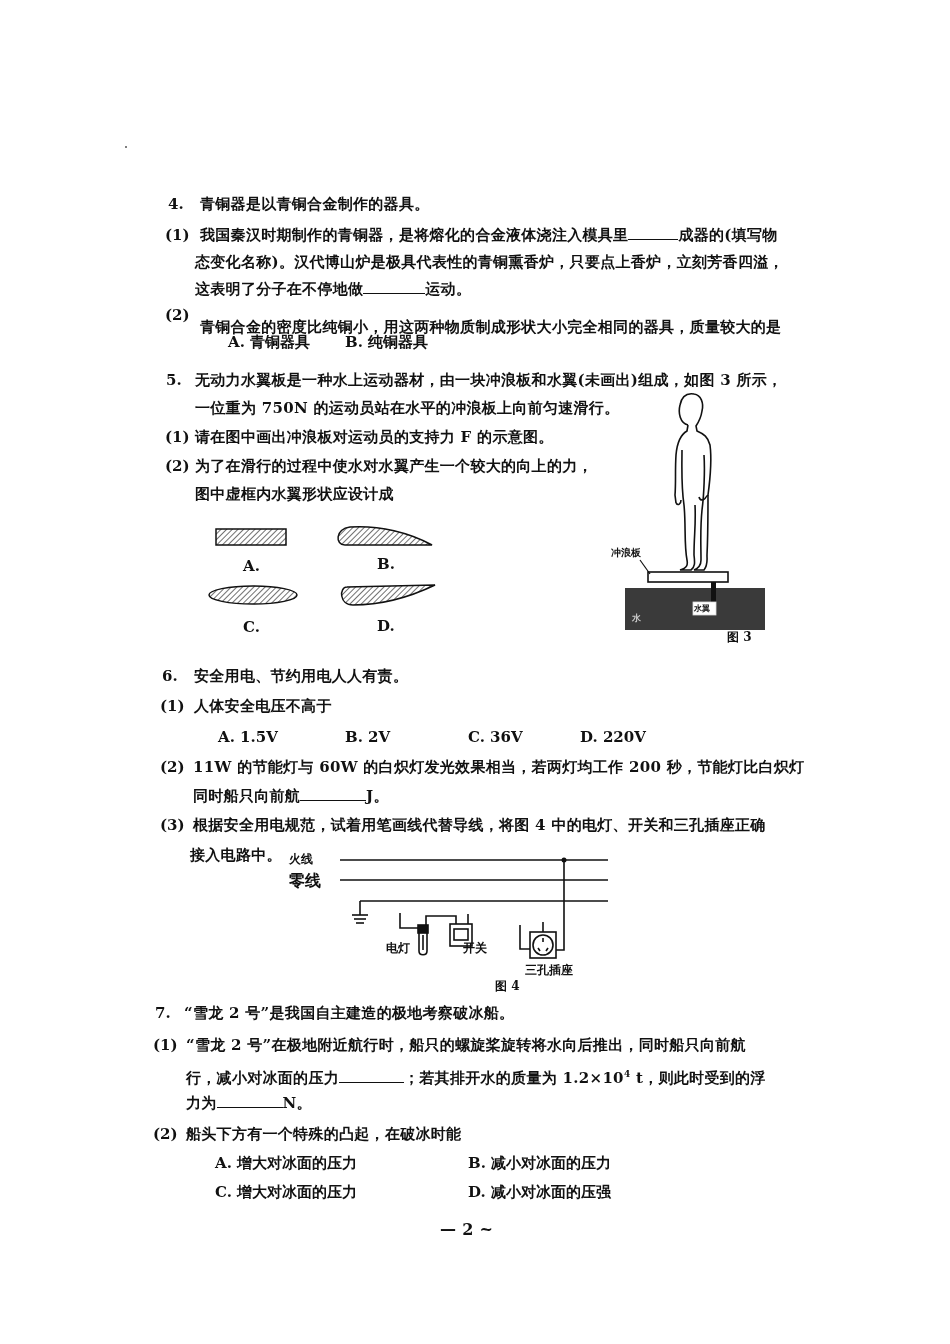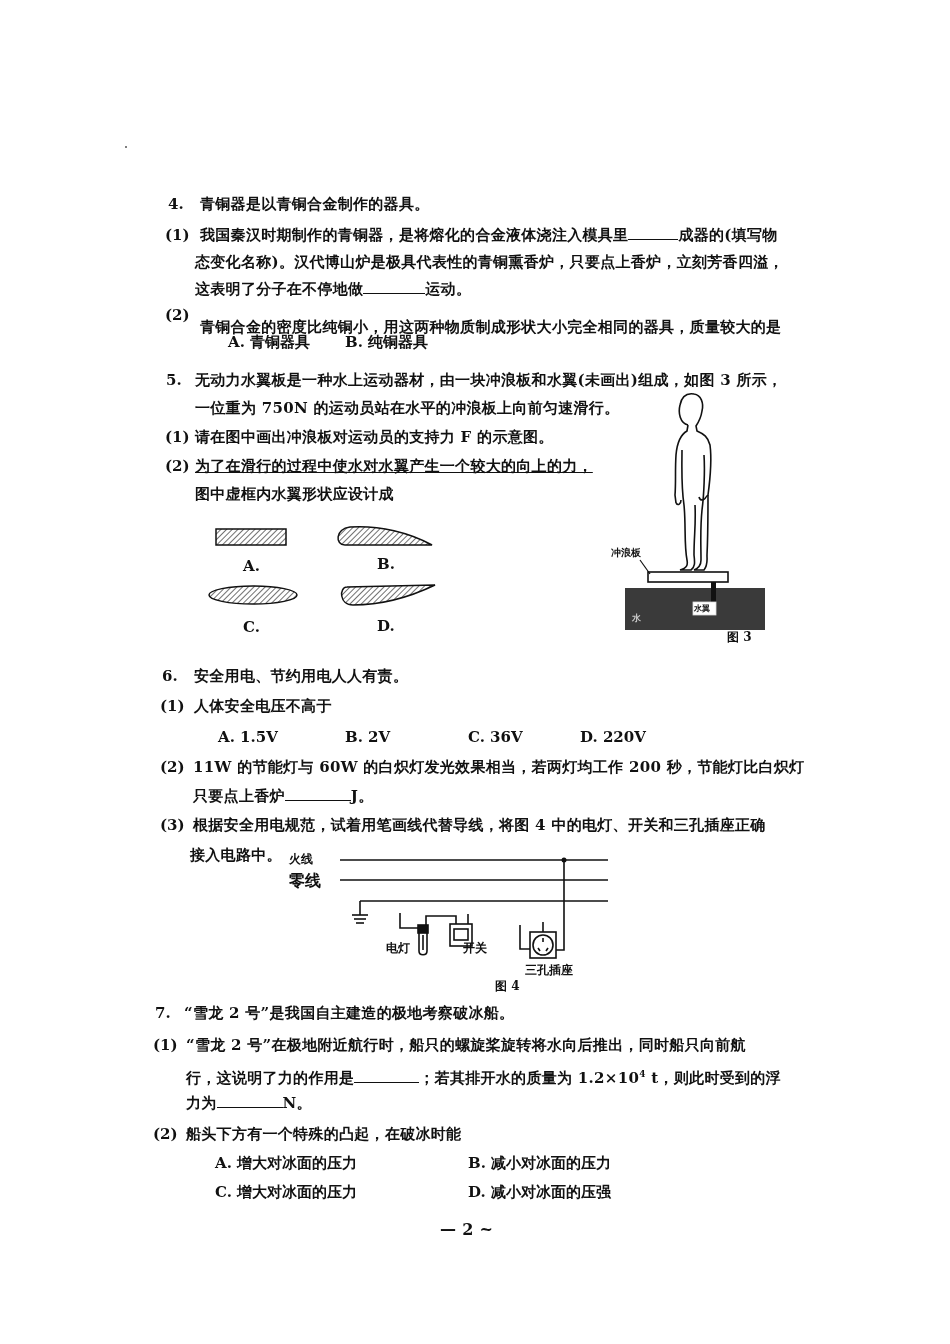--- a/index.html
+++ b/index.html
@@ -44,21 +44,21 @@
 
 <section>
   <div class="num" style="left:166px;top:370px;">5.</div>
   <div class="line" style="left:195px;top:370px;">无动力水翼板是一种水上运动器材，由一块冲浪板和水翼(未画出)组成，如图 3 所示，</div>
   <div class="line" style="left:195px;top:398px;">一位重为 750N 的运动员站在水平的冲浪板上向前匀速滑行。</div>
 
   <div class="num" style="left:165px;top:427px;">(1)</div>
   <div class="line" style="left:195px;top:427px;">请在图中画出冲浪板对运动员的支持力 F 的示意图。</div>
 
   <div class="num" style="left:165px;top:456px;">(2)</div>
-  <div class="line" style="left:195px;top:456px;text-decoration:underline;">为了在滑行的过程中使水对水翼产生一个较大的向上的力，</div>
+  <div class="line" style="left:195px;top:456px;">为了在滑行的过程中使水对水翼产生一个较大的向上的力，</div>
   <div class="line" style="left:195px;top:484px;">图中虚框内水翼形状应设计成</div>
 
   <svg class="abs" style="left:195px;top:515px;" width="260" height="120">
     <defs>
       <pattern id="hatch" patternUnits="userSpaceOnUse" width="4" height="4" patternTransform="rotate(45)">
         <line x1="0" y1="0" x2="0" y2="4" stroke="#333" stroke-width="1.4"></line>
       </pattern>
     </defs>
 
     <rect x="21" y="14" width="70" height="16" fill="url(#hatch)" stroke="#111" stroke-width="1.5"></rect>
@@ -108,21 +108,21 @@
   <div class="num" style="left:160px;top:696px;">(1)</div>
   <div class="line" style="left:194px;top:696px;">人体安全电压不高于</div>
   <div class="opt" style="left:218px;top:727px;">A. 1.5V</div>
   <div class="opt" style="left:345px;top:727px;">B. 2V</div>
   <div class="opt" style="left:468px;top:727px;">C. 36V</div>
   <div class="opt" style="left:580px;top:727px;">D. 220V</div>
 
   <div class="num" style="left:160px;top:757px;">(2)</div>
   <div class="line" style="left:193px;top:757px;">11W 的节能灯与 60W 的白炽灯发光效果相当，若两灯均工作 200 秒，节能灯比白炽灯</div>
   <div class="line" style="left:193px;top:786px;">
-    <span>只要点上香炉</span><span class="blank" style="width:66px;"></span><span>J。</span>
+    <span>同时船只向前航</span><span class="blank" style="width:66px;"></span><span>J。</span>
   </div>
 
   <div class="num" style="left:160px;top:815px;">(3)</div>
   <div class="line" style="left:193px;top:815px;">根据安全用电规范，试着用笔画线代替导线，将图 4 中的电灯、开关和三孔插座正确</div>
   <div class="line" style="left:190px;top:845px;">接入电路中。</div>
 
   <svg class="abs" style="left:330px;top:850px;" width="290" height="120">
     <g stroke="#111" stroke-width="1.6" fill="none">
       <line x1="10" y1="10" x2="278" y2="10"></line>
       <line x1="10" y1="30" x2="278" y2="30"></line>
@@ -170,21 +170,21 @@
   <div class="fig-caption" style="left:455px;top:978px;">图 4</div>
 </section>
 
 <section>
   <div class="num" style="left:155px;top:1003px;">7.</div>
   <div class="line" style="left:184px;top:1003px;">“雪龙 2 号”是我国自主建造的极地考察破冰船。</div>
 
   <div class="num" style="left:153px;top:1035px;">(1)</div>
   <div class="line" style="left:186px;top:1035px;">“雪龙 2 号”在极地附近航行时，船只的螺旋桨旋转将水向后推出，同时船只向前航</div>
   <div class="line" style="left:186px;top:1064px;">
-    <span>行，这说明了力的作用是</span><span class="blank" style="width:65px;"></span><span>；若其排开水的质量为 1.2×10</span><sup>4</sup><span> t，则此时受到的浮</span>
+    <span>行，减小对冰面的压力</span><span class="blank" style="width:65px;"></span><span>；若其排开水的质量为 1.2×10</span><sup>4</sup><span> t，则此时受到的浮</span>
   </div>
   <div class="line" style="left:186px;top:1093px;">
     <span>力为</span><span class="blank" style="width:66px;"></span><span>N。</span>
   </div>
 
   <div class="num" style="left:153px;top:1124px;">(2)</div>
   <div class="line" style="left:186px;top:1124px;">船头下方有一个特殊的凸起，在破冰时能</div>
   <div class="opt" style="left:215px;top:1153px;">A. 增大对冰面的压力</div>
   <div class="opt" style="left:468px;top:1153px;">B. 减小对冰面的压力</div>
   <div class="opt" style="left:215px;top:1182px;">C. 增大对冰面的压力</div>

